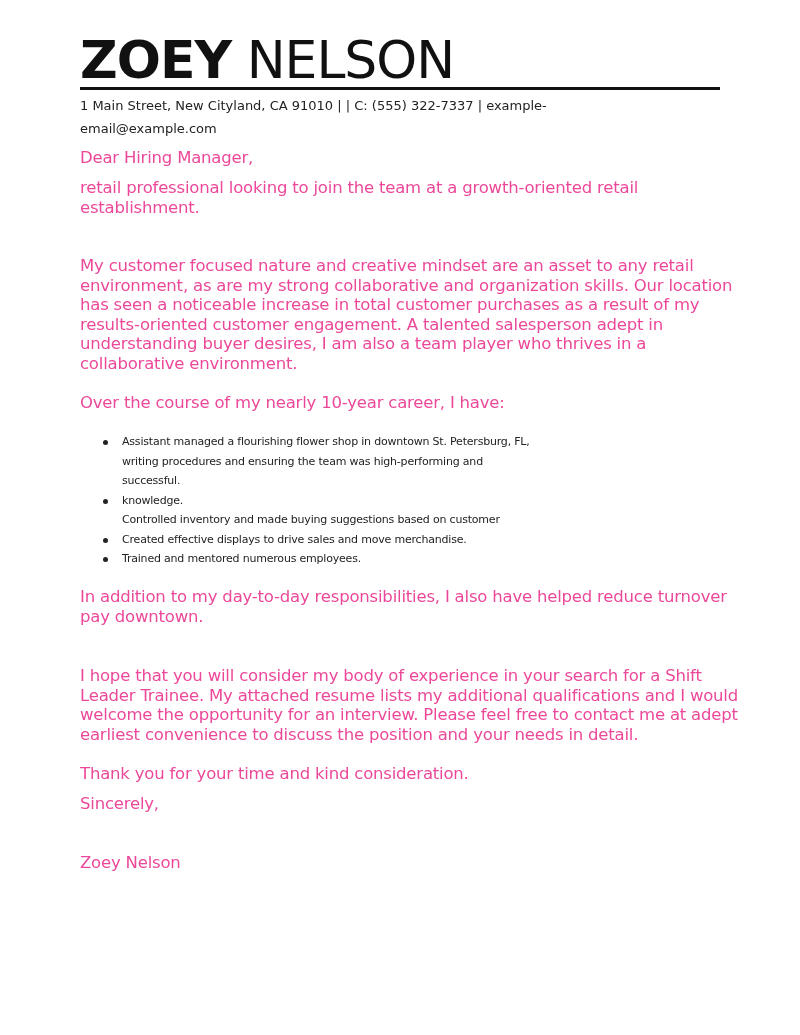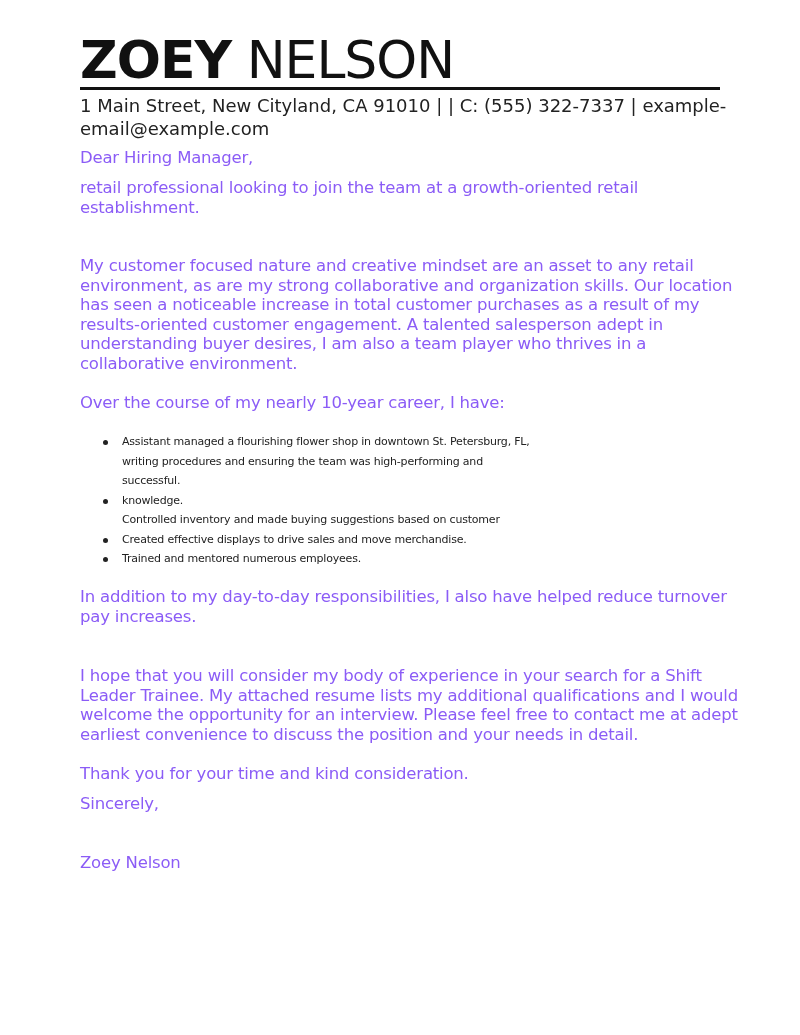--- a/index.html
+++ b/index.html
@@ -3,24 +3,24 @@
 <meta charset="utf-8">
 <style>
   html, body { margin: 0; padding: 0; background: #ffffff; }
   body { width: 800px; height: 1035px; position: relative; overflow: hidden;
          font-family: "DejaVu Sans", sans-serif; color: #222222; }
   .name { position: absolute; left: 80px; top: 30px; font-size: 52px; line-height: 60px;
           letter-spacing: -1px; color: #111111; white-space: nowrap; }
   .name .first { font-weight: bold; }
   .name .last { font-weight: normal; }
   .rule { position: absolute; left: 80px; top: 87px; width: 640px; height: 3px; background: #111111; }
-  .contact { position: absolute; left: 80px; top: 94px; width: 640px; font-size: 18px;
+  .contact { position: absolute; left: 80px; top: 94px; width: 640px; font-size: 13px;
              line-height: 23px; color: #222222; }
   .block { position: absolute; left: 80px; width: 660px; font-size: 16.5px; line-height: 19.5px;
-           color: #8b5cf6; letter-spacing: -0.2px; }
+           color: #ec4899; letter-spacing: -0.2px; }
   .line { display: block; white-space: nowrap; }
   ul.bullets { position: absolute; left: 80px; top: 432px; width: 660px; margin: 0; padding: 0;
                list-style: none; font-size: 11px; line-height: 19.5px; color: #222222; letter-spacing: -0.2px; }
   ul.bullets li { position: relative; padding-left: 42px; }
   ul.bullets li .dot { position: absolute; left: 23px; top: 8px; width: 5px; height: 5px;
                        border-radius: 50%; background: #222222; }
 </style>
 </head>
 <body>
 
@@ -69,21 +69,21 @@
     <span class="line">Created effective displays to drive sales and move merchandise.</span>
   </li>
   <li>
     <span class="dot"></span>
     <span class="line">Trained and mentored numerous employees.</span>
   </li>
 </ul>
 
 <div class="block" style="top:587px;">
   <span class="line">In addition to my day-to-day responsibilities, I also have helped reduce turnover</span>
-  <span class="line">pay increases.</span>
+  <span class="line">pay downtown.</span>
 </div>
 
 <div class="block" style="top:666px;">
   <span class="line">I hope that you will consider my body of experience in your search for a Shift</span>
   <span class="line">Leader Trainee. My attached resume lists my additional qualifications and I would</span>
   <span class="line">welcome the opportunity for an interview. Please feel free to contact me at adept</span>
   <span class="line">earliest convenience to discuss the position and your needs in detail.</span>
 </div>
 
 <div class="block" style="top:764px;">Thank you for your time and kind consideration.</div>

